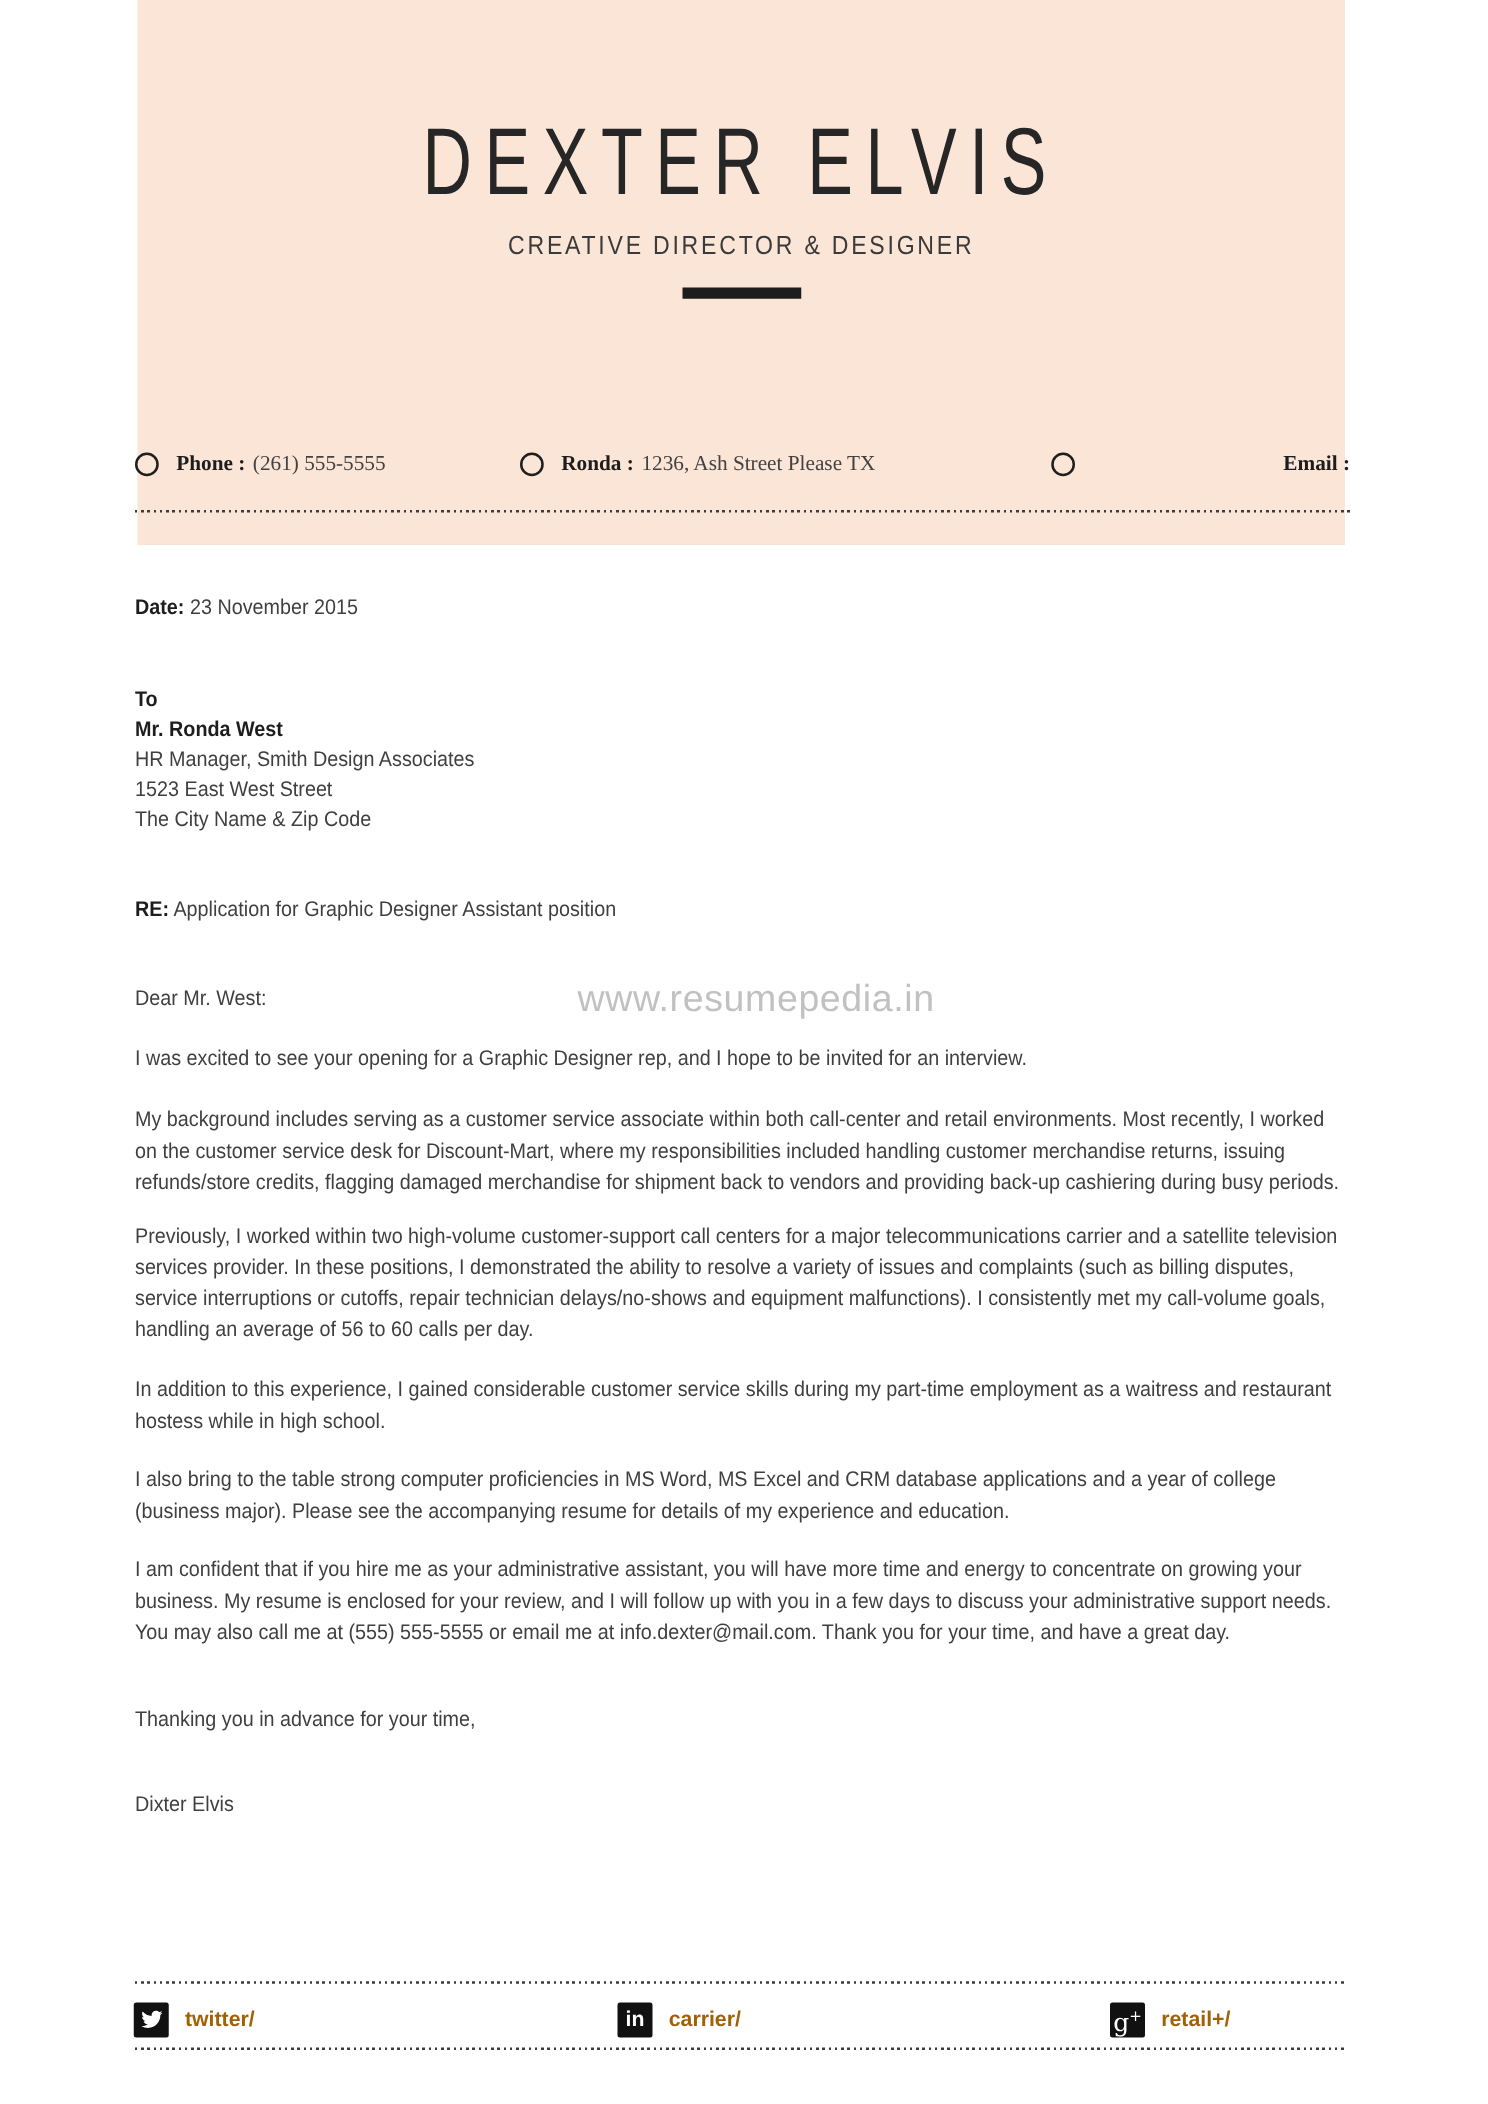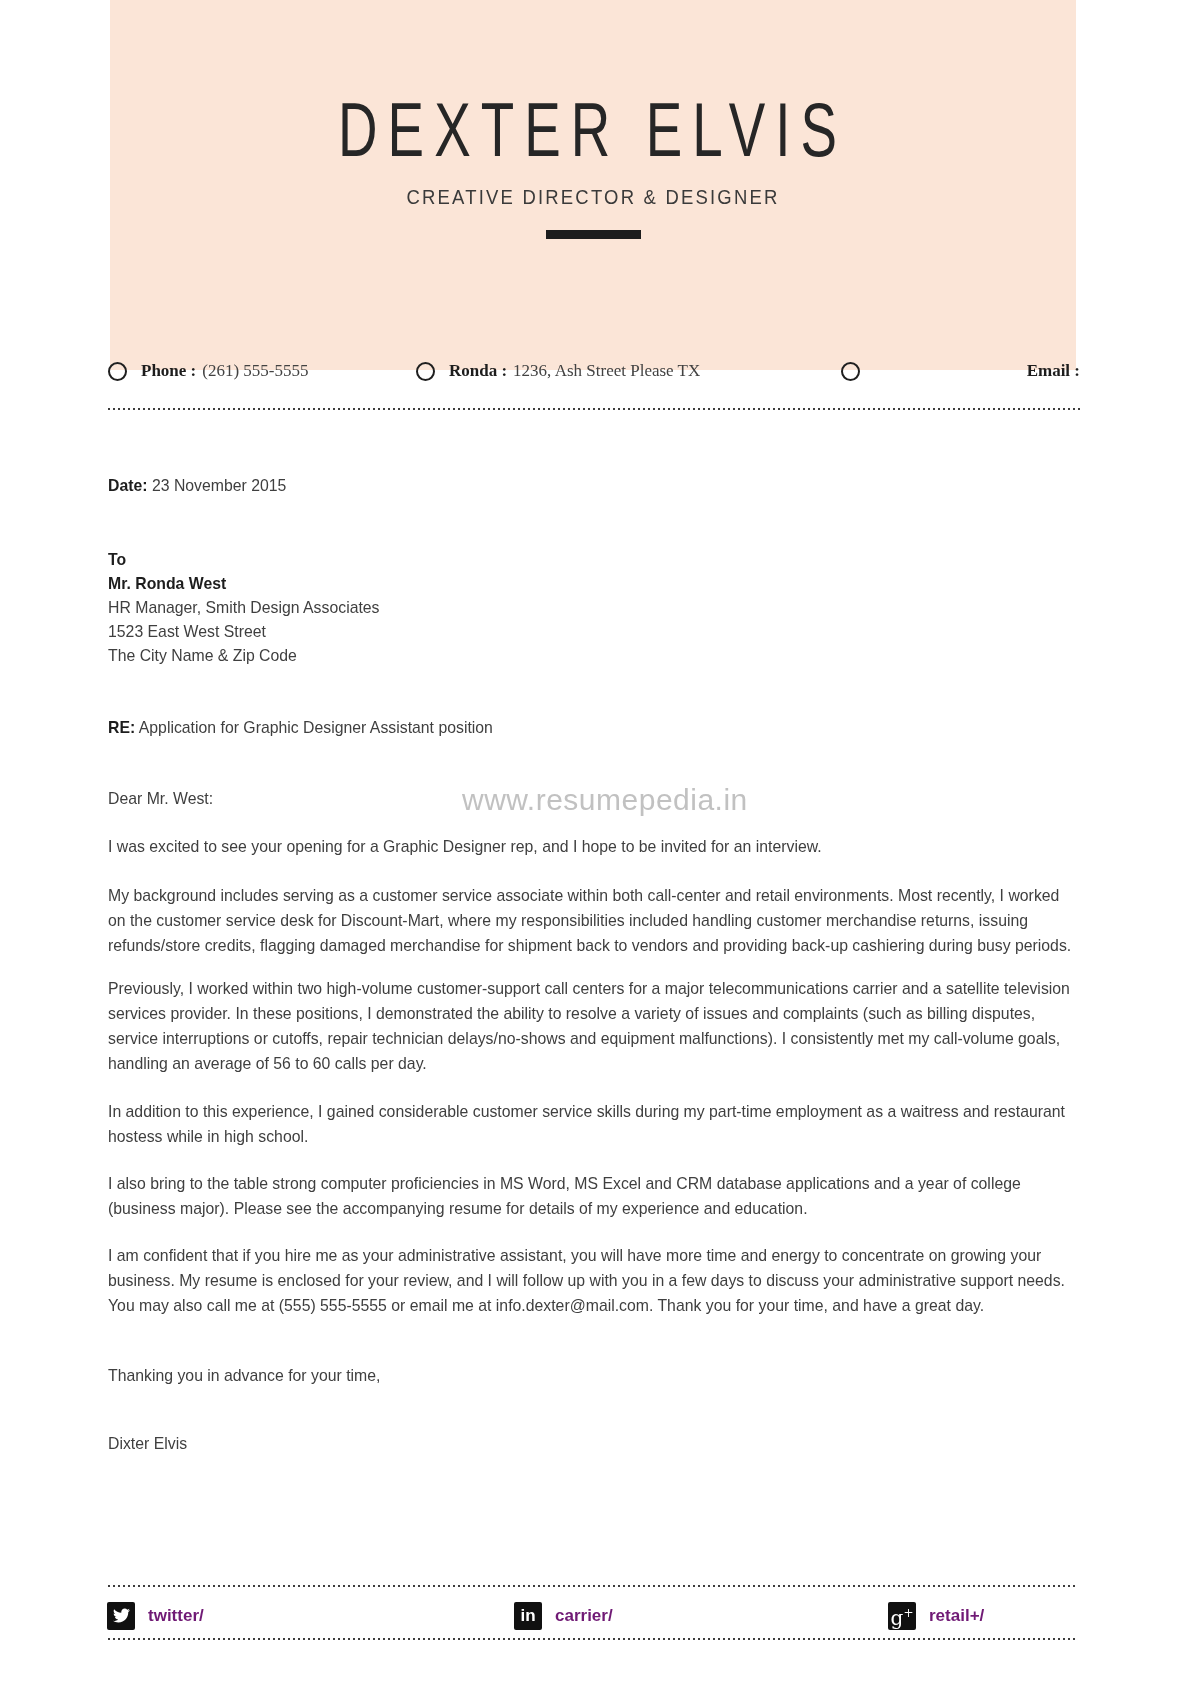--- a/index.html
+++ b/index.html
@@ -3,21 +3,21 @@
 <meta charset="utf-8">
 <style>
   html,body { margin:0; padding:0; background:#ffffff; }
   .page {
     position:relative; width:1190px; height:1683px; background:#ffffff;
     font-family:"Liberation Sans", sans-serif; overflow:hidden;
   }
 
   
   .header {
-    position:absolute; left:110px; top:0; width:966px; height:370px;
+    position:absolute; left:110px; top:0; width:966px; height:436px;
     background:#fbe5d7; display:flex; flex-direction:column; align-items:center;
   }
   .name-title {
     margin-top:90px; line-height:80px; font-size:76px; font-weight:400;
     color:#262626; letter-spacing:14px; white-space:nowrap;
     transform:scaleX(0.72); transform-origin:center top;
   }
   .sub-title {
     margin-top:14px; line-height:26px; font-size:21px; color:#3a3a3a;
     letter-spacing:2.5px; white-space:nowrap;
@@ -62,21 +62,21 @@
 
   
   .social-item { position:absolute; display:flex; align-items:center; height:29px; top:1601px; }
   .icon-box {
     width:28px; height:28px; background:#111111; border-radius:2px; color:#ffffff;
     display:flex; align-items:center; justify-content:center; flex:0 0 auto;
   }
   .icon-box .in-txt { font-weight:bold; font-size:17px; line-height:17px; letter-spacing:0; }
   .icon-box .gp-txt { font-family:"DejaVu Serif", serif; font-size:20px; line-height:18px; }
   .icon-box .gp-txt sup { font-size:12px; }
-  .social-label { font-weight:bold; font-size:17px; color:#701a75; margin-left:13px; white-space:nowrap; }
+  .social-label { font-weight:bold; font-size:17px; color:#a16207; margin-left:13px; white-space:nowrap; }
 </style>
 </head>
 <body>
 
 <div class="page">
 
   <div class="header">
     <div class="name-title">DEXTER ELVIS</div>
     <div class="sub-title">CREATIVE DIRECTOR &amp; DESIGNER</div>
     <div class="header-bar"></div>
@@ -135,21 +135,21 @@
 
   <div class="social-item" style="left:107px;">
     <span class="icon-box">
       <svg width="17" height="17" viewBox="0 0 24 24" aria-hidden="true">
           <path fill="#ffffff" d="M23.95 4.57c-.88.39-1.83.65-2.82.77 1.01-.61 1.79-1.57 2.16-2.72-.95.56-2 .96-3.13 1.18-.9-.96-2.17-1.56-3.59-1.56-2.72 0-4.92 2.2-4.92 4.92 0 .39.04.76.13 1.12C7.69 8.09 4.07 6.13 1.64 3.16c-.43.72-.67 1.56-.67 2.47 0 1.71.87 3.21 2.19 4.1-.81-.03-1.57-.25-2.23-.62v.06c0 2.39 1.69 4.37 3.95 4.83-.41.11-.85.17-1.3.17-.31 0-.61-.03-.92-.09.63 1.95 2.45 3.38 4.6 3.42-1.68 1.32-3.81 2.1-6.1 2.1-.39 0-.78-.02-1.17-.07 2.19 1.39 4.77 2.21 7.56 2.21 9.05 0 14-7.5 14-13.99 0-.21 0-.42-.02-.63.96-.69 1.8-1.56 2.46-2.55z"></path>
         </svg>
     </span>
     <span class="social-label">twitter/</span>
   </div>
 
-  <div class="social-item" style="left:514px;">
+  <div class="social-item" style="left:494px;">
     <span class="icon-box">
       <span class="in-txt">in</span>
     </span>
     <span class="social-label">carrier/</span>
   </div>
 
   <div class="social-item" style="left:888px;">
     <span class="icon-box">
       <span class="gp-txt"><span>g</span><sup>+</sup></span>
     </span>

